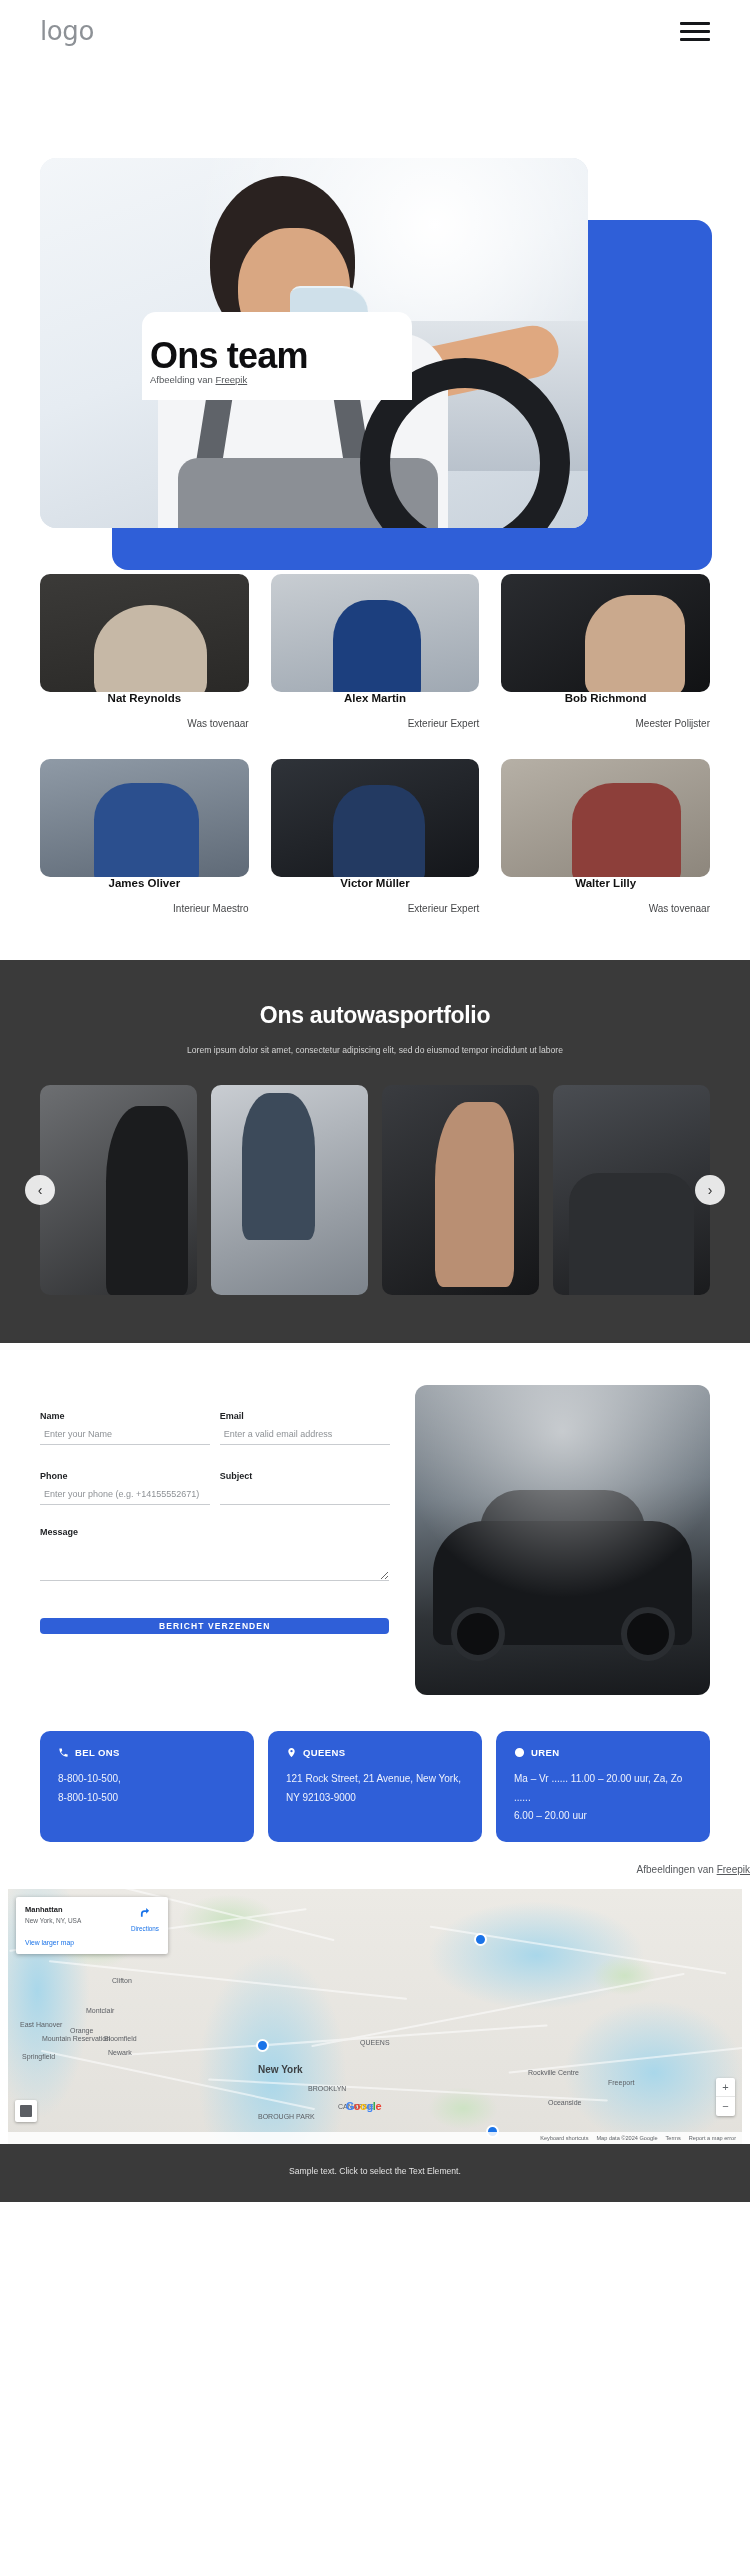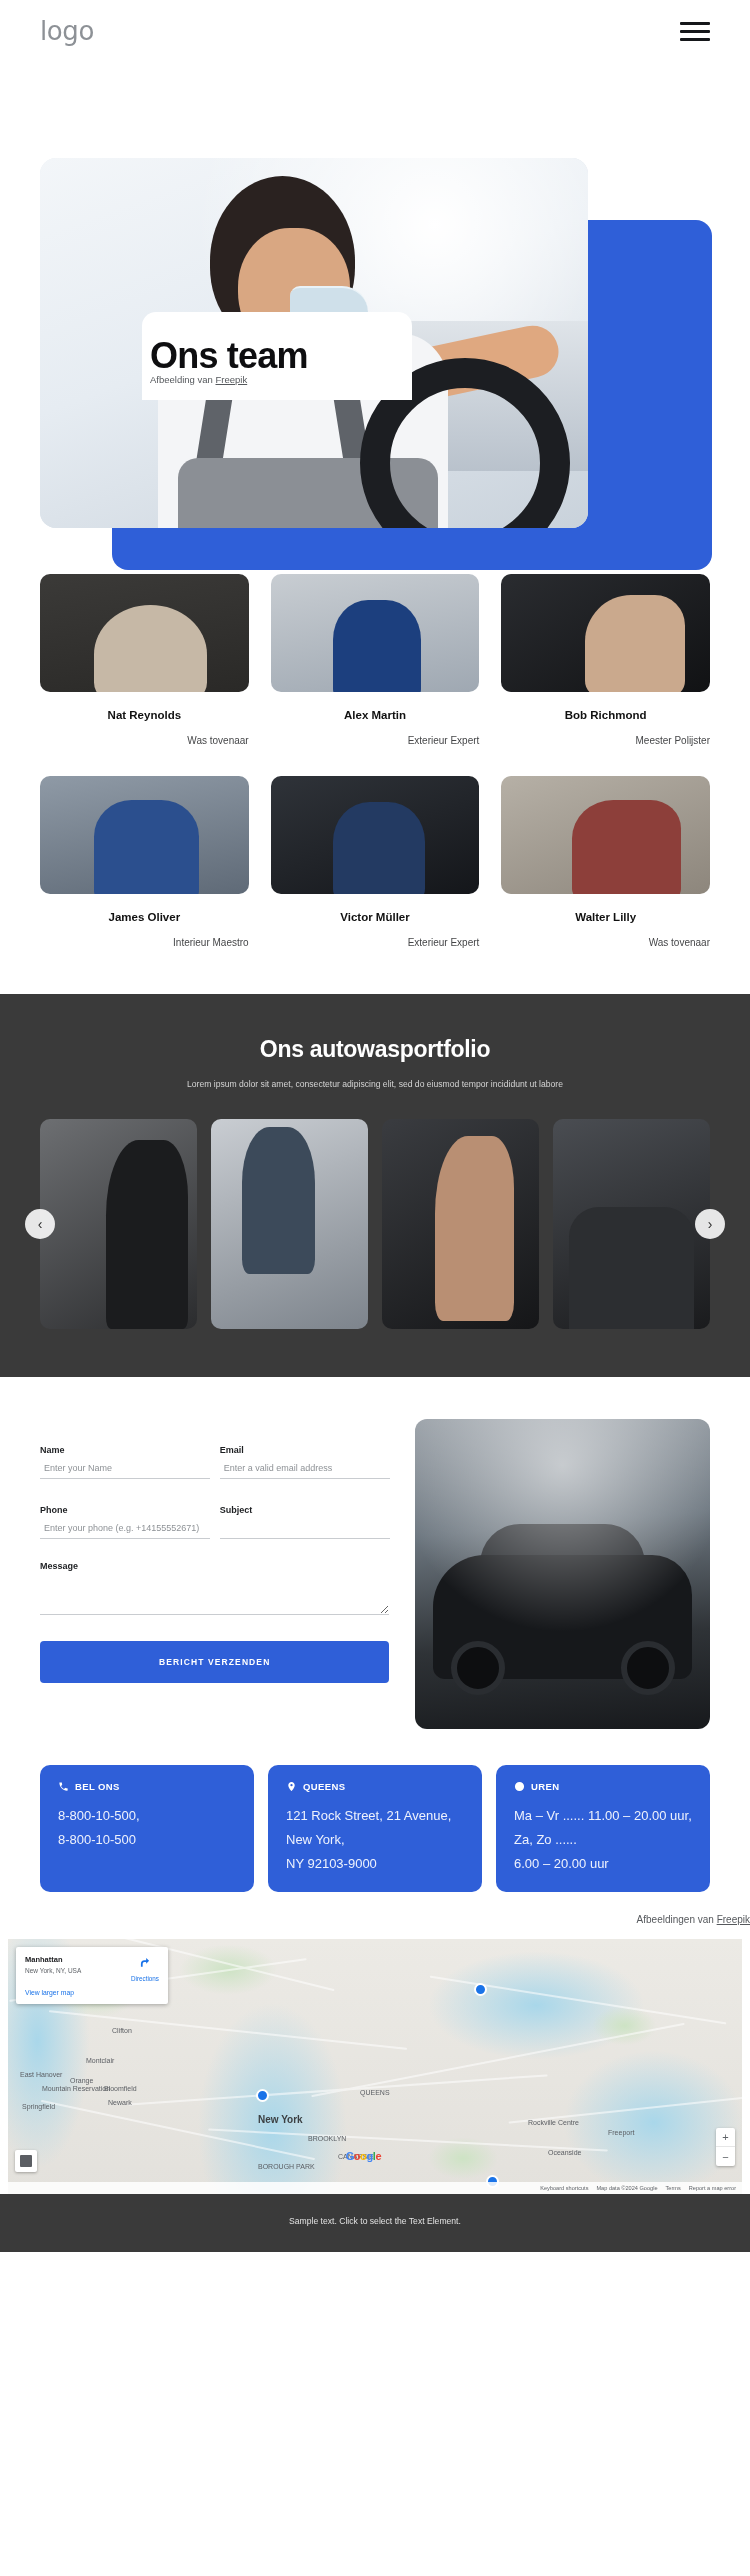--- a/index.html
+++ b/index.html
@@ -97,21 +97,21 @@
   }
   .hero-credit a { color:#55585c; text-decoration:underline; }
 
   
   .team { padding:54px 40px 30px; background:#fff; }
   .team-grid { display:grid; grid-template-columns:repeat(3,1fr); gap:14px 22px; }
   .member { text-align:center; }
   .member .photo {
     width:100%; height:118px; border-radius:10px; overflow:hidden; position:relative;
   }
-  .member .nm { font-size:11.5px; font-weight:700; margin-top:17px; color:#111;text-align:center; }
+  .member .nm { font-size:11.5px; font-weight:700; color:#111;text-align:center; }
   .member .rl { font-size:10px; color:#454648; margin-top:14px; margin-bottom:16px;text-align:right; }
 
   .p1 { background:linear-gradient(170deg,#3b3a38,#2a2927); }
   .p1:after { content:""; position:absolute; left:26%; top:26%; width:54%; height:84%;
     background:#c6b8a6; border-radius:50% 50% 22% 22%; }
   .p2 { background:linear-gradient(170deg,#c8cdd2,#9fa8b2); }
   .p2:after { content:""; position:absolute; left:30%; top:22%; width:42%; height:84%;
     background:#1c3f7e; border-radius:40% 40% 10% 10%; }
   .p3 { background:linear-gradient(150deg,#2a2c30,#111214); }
   .p3:after { content:""; position:absolute; left:40%; top:18%; width:48%; height:86%;
@@ -164,21 +164,21 @@
   .field label { display:block; font-size:9px; font-weight:700; color:#1d1f22; }
   .field input, .field textarea {
     width:100%; border:0; border-bottom:1px solid #c9ccd0;
     font-size:9px; color:#111; padding:8px 4px 5px; outline:none; background:transparent;
     font-family:"Liberation Sans", sans-serif;
   }
   .field input::placeholder, .field textarea::placeholder { color:#8e9296; }
   .field-full { margin-top:22px; }
   .field-full textarea { height:44px; resize:vertical; }
   .send-btn {
-    margin-top:22px; width:100%; height:42px; background:#2f5fd8; color:#fff;
+    margin-top:33px; width:100%; height:16px; background:#2f5fd8; color:#fff;
     border:0; border-radius:4px; font-size:8.5px; font-weight:700; letter-spacing:1.1px;
     cursor:pointer; font-family:"Liberation Sans", sans-serif;
   }
   .car-photo {
     width:300px; height:310px; border-radius:12px; position:relative; overflow:hidden;
     background:linear-gradient(175deg,#9aa1a8 0%,#6d7780 35%,#2f3337 70%,#17191c 100%);
   }
   .car-photo .body {
     position:absolute; left:6%; bottom:16%; width:88%; height:40%;
     background:#16181b; border-radius:52px 40px 12px 12px;
@@ -194,21 +194,21 @@
   .car-photo .w1 { left:12%; }
   .car-photo .w2 { right:12%; }
   .car-photo .spray { position:absolute; inset:0;
     background:radial-gradient(circle at 50% 15%, rgba(255,255,255,.55), rgba(255,255,255,0) 55%); }
 
   
   .info-row { display:grid; grid-template-columns:repeat(3,1fr); gap:14px; padding:26px 40px 0; }
   .info-card { background:#2f5fd8; color:#fff; border-radius:10px; padding:16px 18px; min-height:76px; }
   .info-head { display:flex; align-items:center; gap:6px; font-size:9.5px; font-weight:700; letter-spacing:0.4px; }
   .info-head svg { width:11px; height:11px; fill:#fff; flex:none; }
-  .info-body { font-size:13px; line-height:1.85; margin-top:12px; color:#eef2fd; }
+  .info-body { font-size:10px; line-height:1.85; margin-top:12px; color:#eef2fd; }
   .credit2 { text-align:right; font-size:10px; color:#55585c; padding:22px 0 14px; }
   .credit2 a { color:#55585c; text-decoration:underline; }
 
   
   .map {
     position:relative; height:255px; margin:0 8px;
     background:#e8e6e1; overflow:hidden;
   }
   .map .water {
     position:absolute; left:0; top:0; width:100%; height:100%;

